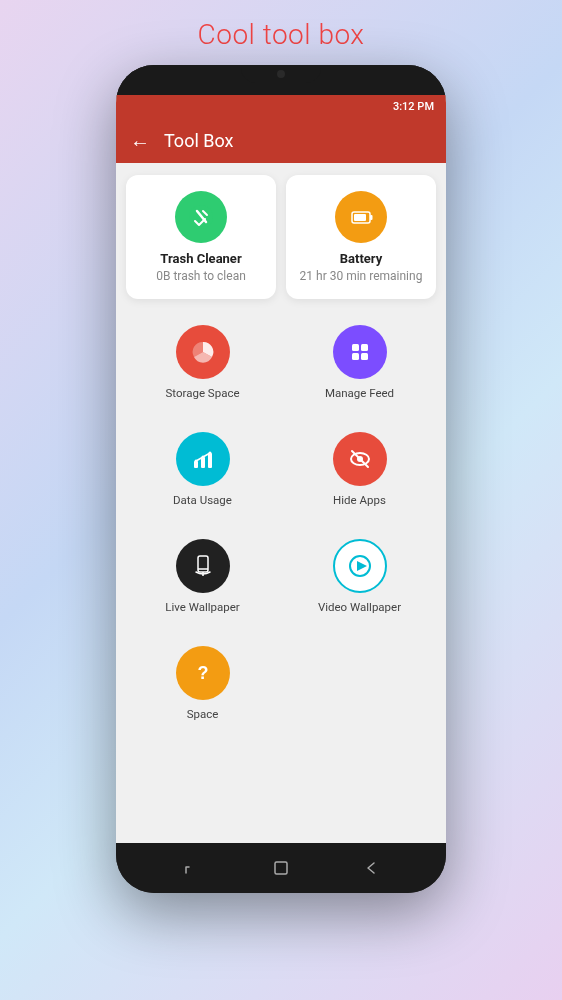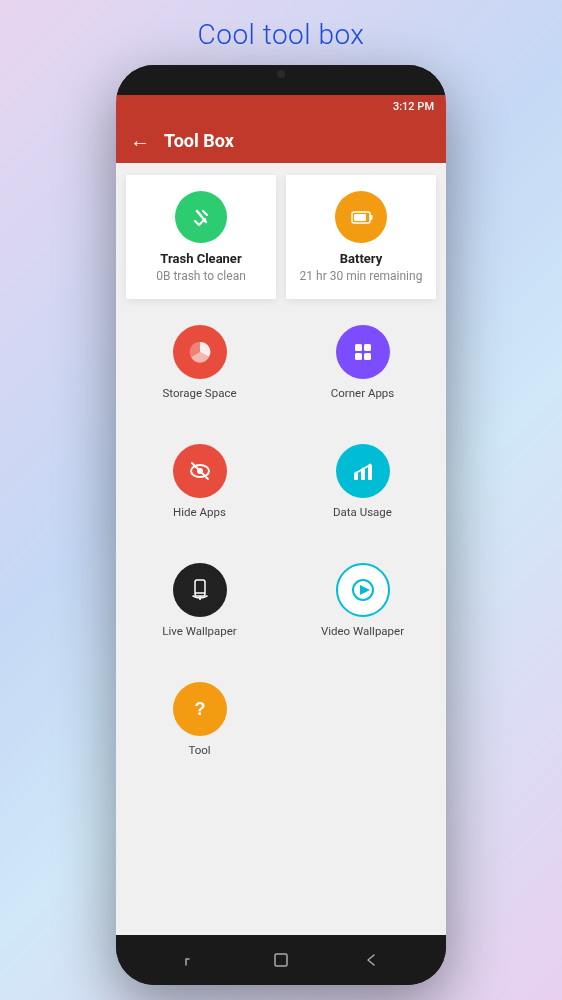--- a/index.html
+++ b/index.html
@@ -10,31 +10,31 @@
       background: linear-gradient(135deg, #e8d5f0 0%, #c5d8f5 40%, #d0e8f8 60%, #e8d0f0 100%);
       display: flex;
       flex-direction: column;
       align-items: center;
       font-family: 'Roboto', Arial, sans-serif;
       overflow: hidden;
       position: relative;
     }
 
     .page-title {
-      color: #1d4ed8;
+      color: #ef4444;
       font-size: 28px;
       font-weight: 300;
       margin-top: 18px;
       margin-bottom: 14px;
       letter-spacing: 0.5px;
     }
 
     .phone-wrapper {
       width: 330px;
-      height: 920px;
+      height: 828px;
       background: #1a1a1a;
       border-radius: 38px;
       position: relative;
       box-shadow: 0 20px 60px rgba(0,0,0,0.4), inset 0 0 0 2px #333;
       display: flex;
       flex-direction: column;
       overflow: hidden;
     }
 
     
@@ -111,21 +111,21 @@
     .back-icon {
       color: white;
       font-size: 20px;
       margin-right: 14px;
       cursor: pointer;
     }
 
     .app-bar-title {
       color: white;
       font-size: 18px;
-      font-weight: 700;
+      font-weight: 400;
     }
 
     
     .screen-content {
       flex: 1;
       overflow-y: auto;
       background: #f0f0f0;
       padding-bottom: 10px;
     }
 
@@ -135,21 +135,21 @@
     .featured-row {
       display: flex;
       gap: 10px;
       padding: 12px 10px;
       background: #f0f0f0;
     }
 
     .featured-card {
       flex: 1;
       background: white;
-      border-radius: 0;
+      border-radius: 12px;
       padding: 16px 12px;
       display: flex;
       flex-direction: column;
       align-items: center;
       box-shadow: 0 2px 8px rgba(0,0,0,0.08);
     }
 
     .featured-icon {
       width: 52px;
       height: 52px;
@@ -171,21 +171,21 @@
     .featured-sub {
       font-size: 12px;
       color: #888;
       text-align: center;
     }
 
     
     .tools-grid {
       display: grid;
       grid-template-columns: 1fr 1fr;
-      gap: 16px;
+      gap: 4px;
       background: #f0f0f0;
       padding: 0 10px;
     }
 
     .tool-item {
       display: flex;
       flex-direction: column;
       align-items: center;
       padding: 14px 10px;
       cursor: pointer;
@@ -310,49 +310,49 @@
 
         <div class="tool-item">
           <div class="tool-icon" style="background:#7c4dff;">
             <svg width="28" height="28" viewBox="0 0 28 28">
               <rect x="6" y="6" width="7" height="7" rx="1.5" fill="white"></rect>
               <rect x="15" y="6" width="7" height="7" rx="1.5" fill="white"></rect>
               <rect x="6" y="15" width="7" height="7" rx="1.5" fill="white"></rect>
               <rect x="15" y="15" width="7" height="7" rx="1.5" fill="white"></rect>
             </svg>
           </div>
-          <div class="tool-label">Corner Apps</div>
-        </div>
-
-        <div class="tool-item">
-          <div class="tool-icon" style="background:#e74c3c;">
-            <svg width="28" height="28" viewBox="0 0 28 28">
-              <ellipse cx="14" cy="14" rx="9" ry="6" stroke="white" stroke-width="2" fill="none"></ellipse>
-              <circle cx="14" cy="14" r="3" fill="white"></circle>
-              <line x1="6" y1="6" x2="22" y2="22" stroke="white" stroke-width="2" stroke-linecap="round"></line>
-            </svg>
-          </div>
-          <div class="tool-label">Hide Apps</div>
+          <div class="tool-label">Manage Feed</div>
         </div>
 
         <div class="tool-item">
           <div class="tool-icon" style="background:#00bcd4;">
             <svg width="28" height="28" viewBox="0 0 28 28">
               <rect x="5" y="16" width="4" height="7" rx="1" fill="white"></rect>
               <rect x="12" y="12" width="4" height="11" rx="1" fill="white"></rect>
               <rect x="19" y="8" width="4" height="15" rx="1" fill="white"></rect>
               <polyline points="7,16 14,12 21,8" stroke="white" stroke-width="1.5" fill="none" stroke-linecap="round"></polyline>
               <circle cx="7" cy="16" r="1.5" fill="white"></circle>
               <circle cx="14" cy="12" r="1.5" fill="white"></circle>
               <circle cx="21" cy="8" r="1.5" fill="white"></circle>
             </svg>
           </div>
           <div class="tool-label">Data Usage</div>
         </div>
 
+        <div class="tool-item">
+          <div class="tool-icon" style="background:#e74c3c;">
+            <svg width="28" height="28" viewBox="0 0 28 28">
+              <ellipse cx="14" cy="14" rx="9" ry="6" stroke="white" stroke-width="2" fill="none"></ellipse>
+              <circle cx="14" cy="14" r="3" fill="white"></circle>
+              <line x1="6" y1="6" x2="22" y2="22" stroke="white" stroke-width="2" stroke-linecap="round"></line>
+            </svg>
+          </div>
+          <div class="tool-label">Hide Apps</div>
+        </div>
+
 
 
         <div class="tool-item">
           <div class="tool-icon" style="background:#212121;">
             <svg width="28" height="28" viewBox="0 0 28 28">
 
               <rect x="9" y="4" width="10" height="16" rx="2" stroke="white" stroke-width="1.5" fill="none"></rect>
               <line x1="9" y1="17" x2="19" y2="17" stroke="white" stroke-width="1.5"></line>
               <path d="M7 20 Q14 24 21 20" stroke="white" stroke-width="1.5" fill="none" stroke-linecap="round"></path>
               <line x1="14" y1="20" x2="14" y2="24" stroke="white" stroke-width="1.5"></line>
@@ -371,21 +371,21 @@
           <div class="tool-label">Video Wallpaper</div>
         </div>
 
 
         <div class="tool-item">
           <div class="tool-icon" style="background:#f39c12;">
             <svg width="28" height="28" viewBox="0 0 28 28">
               <text x="14" y="20" text-anchor="middle" font-size="18" font-weight="bold" fill="white" font-family="Arial">?</text>
             </svg>
           </div>
-          <div class="tool-label">Tool</div>
+          <div class="tool-label">Space</div>
         </div>
 
       </div>
     </div>
 
   </div>
 
   <div class="phone-bottom">
     <div class="nav-btn">
       <svg width="18" height="18" viewBox="0 0 18 18">

